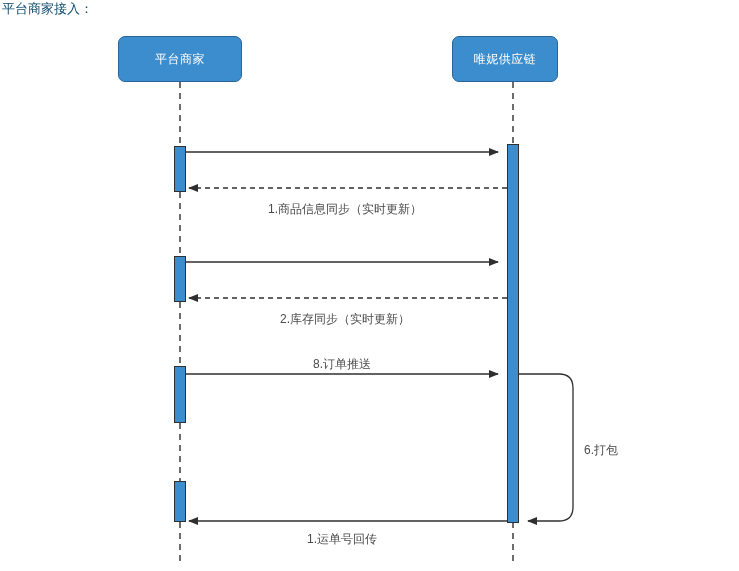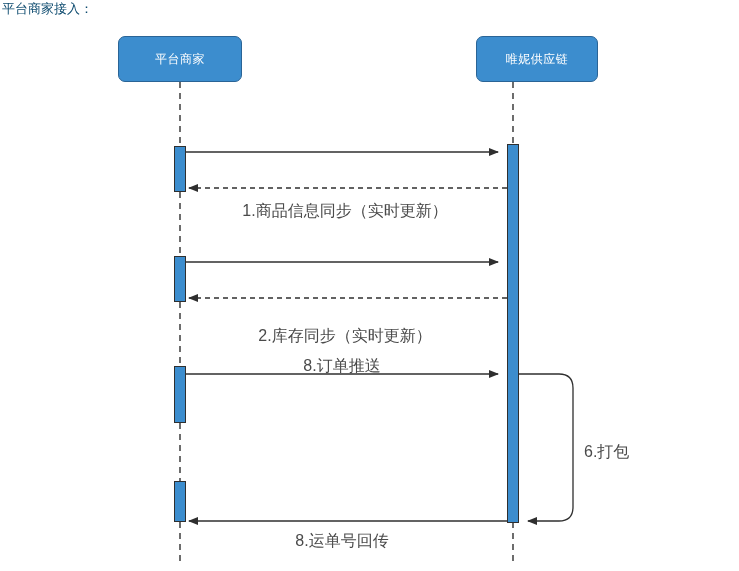--- a/index.html
+++ b/index.html
@@ -45,21 +45,21 @@
     letter-spacing: 0.5px;
   }
   .activation-bar {
     position: absolute;
     box-sizing: border-box;
     background: #3c8dce;
     border: 1px solid #2f2f2f;
   }
   .msg-label {
     position: absolute;
-    font-size: 16px;
+    font-size: 12px;
     color: #4a4a4a;
     white-space: nowrap;
     transform: translateX(-50%);
   }
   .msg-label.left-anchor {
     transform: none;
   }
   svg#wires {
     position: absolute;
     left: 0;
@@ -98,29 +98,29 @@
     <line x1="186" y1="374" x2="498" y2="374" stroke="#2f2f2f" stroke-width="1.3" marker-end="url(#arrow-right)"></line>
 
     <path d="M 519 374 L 559 374 Q 573 374 573 388 L 573 507 Q 573 521 559 521 L 528 521" fill="none" stroke="#2f2f2f" stroke-width="1.3" marker-end="url(#arrow-left)"></path>
 
     <line x1="507" y1="521" x2="189" y2="521" stroke="#2f2f2f" stroke-width="1.3" marker-end="url(#arrow-left)"></line>
   </svg>
 
   <div class="participant-box" style="left:118px; top:36px; width:124px; height:46px;">
     <span>平台商家</span>
   </div>
-  <div class="participant-box" style="left:476px; top:36px; width:122px; height:46px;">
+  <div class="participant-box" style="left:452px; top:36px; width:106px; height:46px;">
     <span>唯妮供应链</span>
   </div>
 
   <div class="activation-bar" style="left:174px; top:146px; width:12px; height:46px;"></div>
   <div class="activation-bar" style="left:174px; top:256px; width:12px; height:46px;"></div>
   <div class="activation-bar" style="left:174px; top:366px; width:12px; height:57px;"></div>
   <div class="activation-bar" style="left:174px; top:481px; width:12px; height:41px;"></div>
   <div class="activation-bar" style="left:507px; top:144px; width:12px; height:379px;"></div>
 
   <div class="msg-label" style="left:345px; top:201px;">1.商品信息同步（实时更新）</div>
-  <div class="msg-label" style="left:345px; top:311px;margin-top:15px;">2.库存同步（实时更新）</div>
+  <div class="msg-label" style="left:345px; top:311px;">2.库存同步（实时更新）</div>
   <div class="msg-label" style="left:342px; top:356px;">8.订单推送</div>
   <div class="msg-label left-anchor" style="left:584px; top:442px;">6.打包</div>
-  <div class="msg-label" style="left:342px; top:531px;">8.运单号回传</div>
+  <div class="msg-label" style="left:342px; top:531px;">1.运单号回传</div>
 
 </div>
 
 </body></html>

